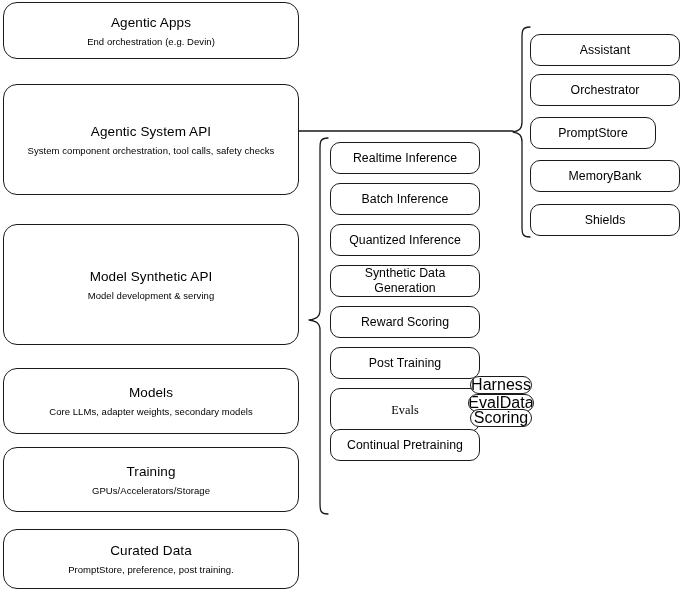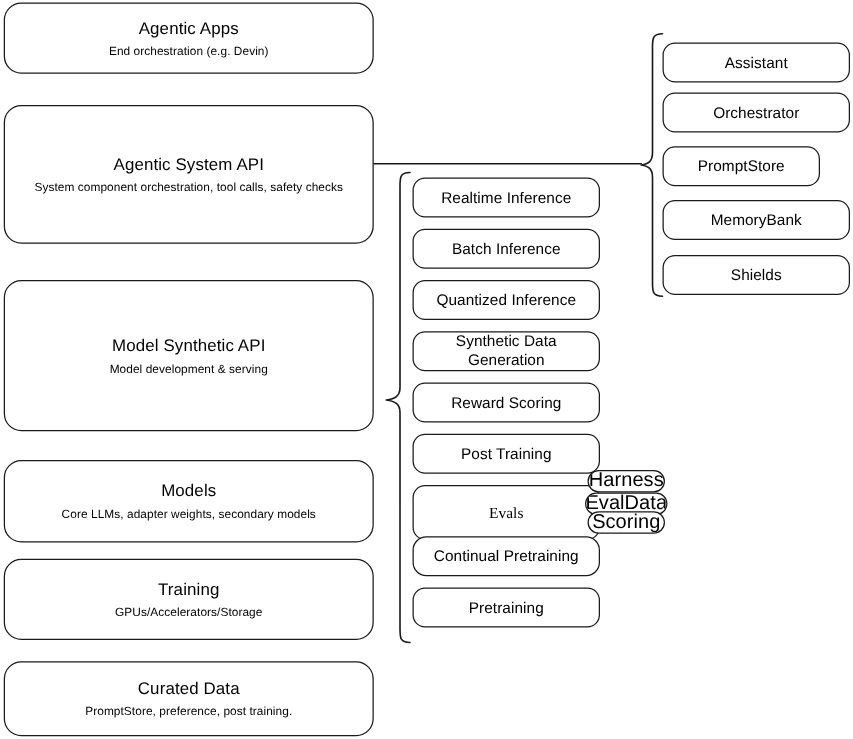--- a/index.html
+++ b/index.html
@@ -133,22 +133,21 @@
     <div class="subtitle">PromptStore, preference, post training.</div>
   </div>
 
   <div class="node pill" style="left:330px; top:142px; width:150px; height:32px;">Realtime Inference</div>
   <div class="node pill" style="left:330px; top:183px; width:150px; height:32px;">Batch Inference</div>
   <div class="node pill" style="left:330px; top:224px; width:150px; height:32px;">Quantized Inference</div>
   <div class="node pill" style="left:330px; top:265px; width:150px; height:32px;">Synthetic Data Generation</div>
   <div class="node pill" style="left:330px; top:306px; width:150px; height:32px;">Reward Scoring</div>
   <div class="node pill" style="left:330px; top:347px; width:150px; height:32px;">Post Training</div>
   <div class="node pill" style="left:330px; top:388px; width:150px; height:44px;font-family:Liberation Serif, serif;">Evals</div>
-  <div class="node pill" style="left:330px; top:429px; width:150px; height:32px;border-radius:11px;">Continual Pretraining</div>
-  <div class="node pill" style="left:330px; top:470px; width:150px; height:32px;">Pretraining</div>
+  <div class="node pill" style="left:330px; top:429px; width:150px; height:32px;">Continual Pretraining</div>
 
   <div class="node tag" style="left:470px; top:376px; width:62px; height:18px;">Harness</div>
   <div class="node tag" style="left:468px; top:394px; width:66px; height:18px;">EvalData</div>
   <div class="node tag" style="left:470px; top:409px; width:62px; height:18px;">Scoring</div>
 
   <div class="node pill" style="left:530px; top:34px; width:150px; height:32px;">Assistant</div>
   <div class="node pill" style="left:530px; top:74px; width:150px; height:32px;">Orchestrator</div>
   <div class="node pill" style="left:530px; top:117px; width:126px; height:32px;">PromptStore</div>
   <div class="node pill" style="left:530px; top:160px; width:150px; height:32px;">MemoryBank</div>
   <div class="node pill" style="left:530px; top:204px; width:150px; height:32px;">Shields</div>

